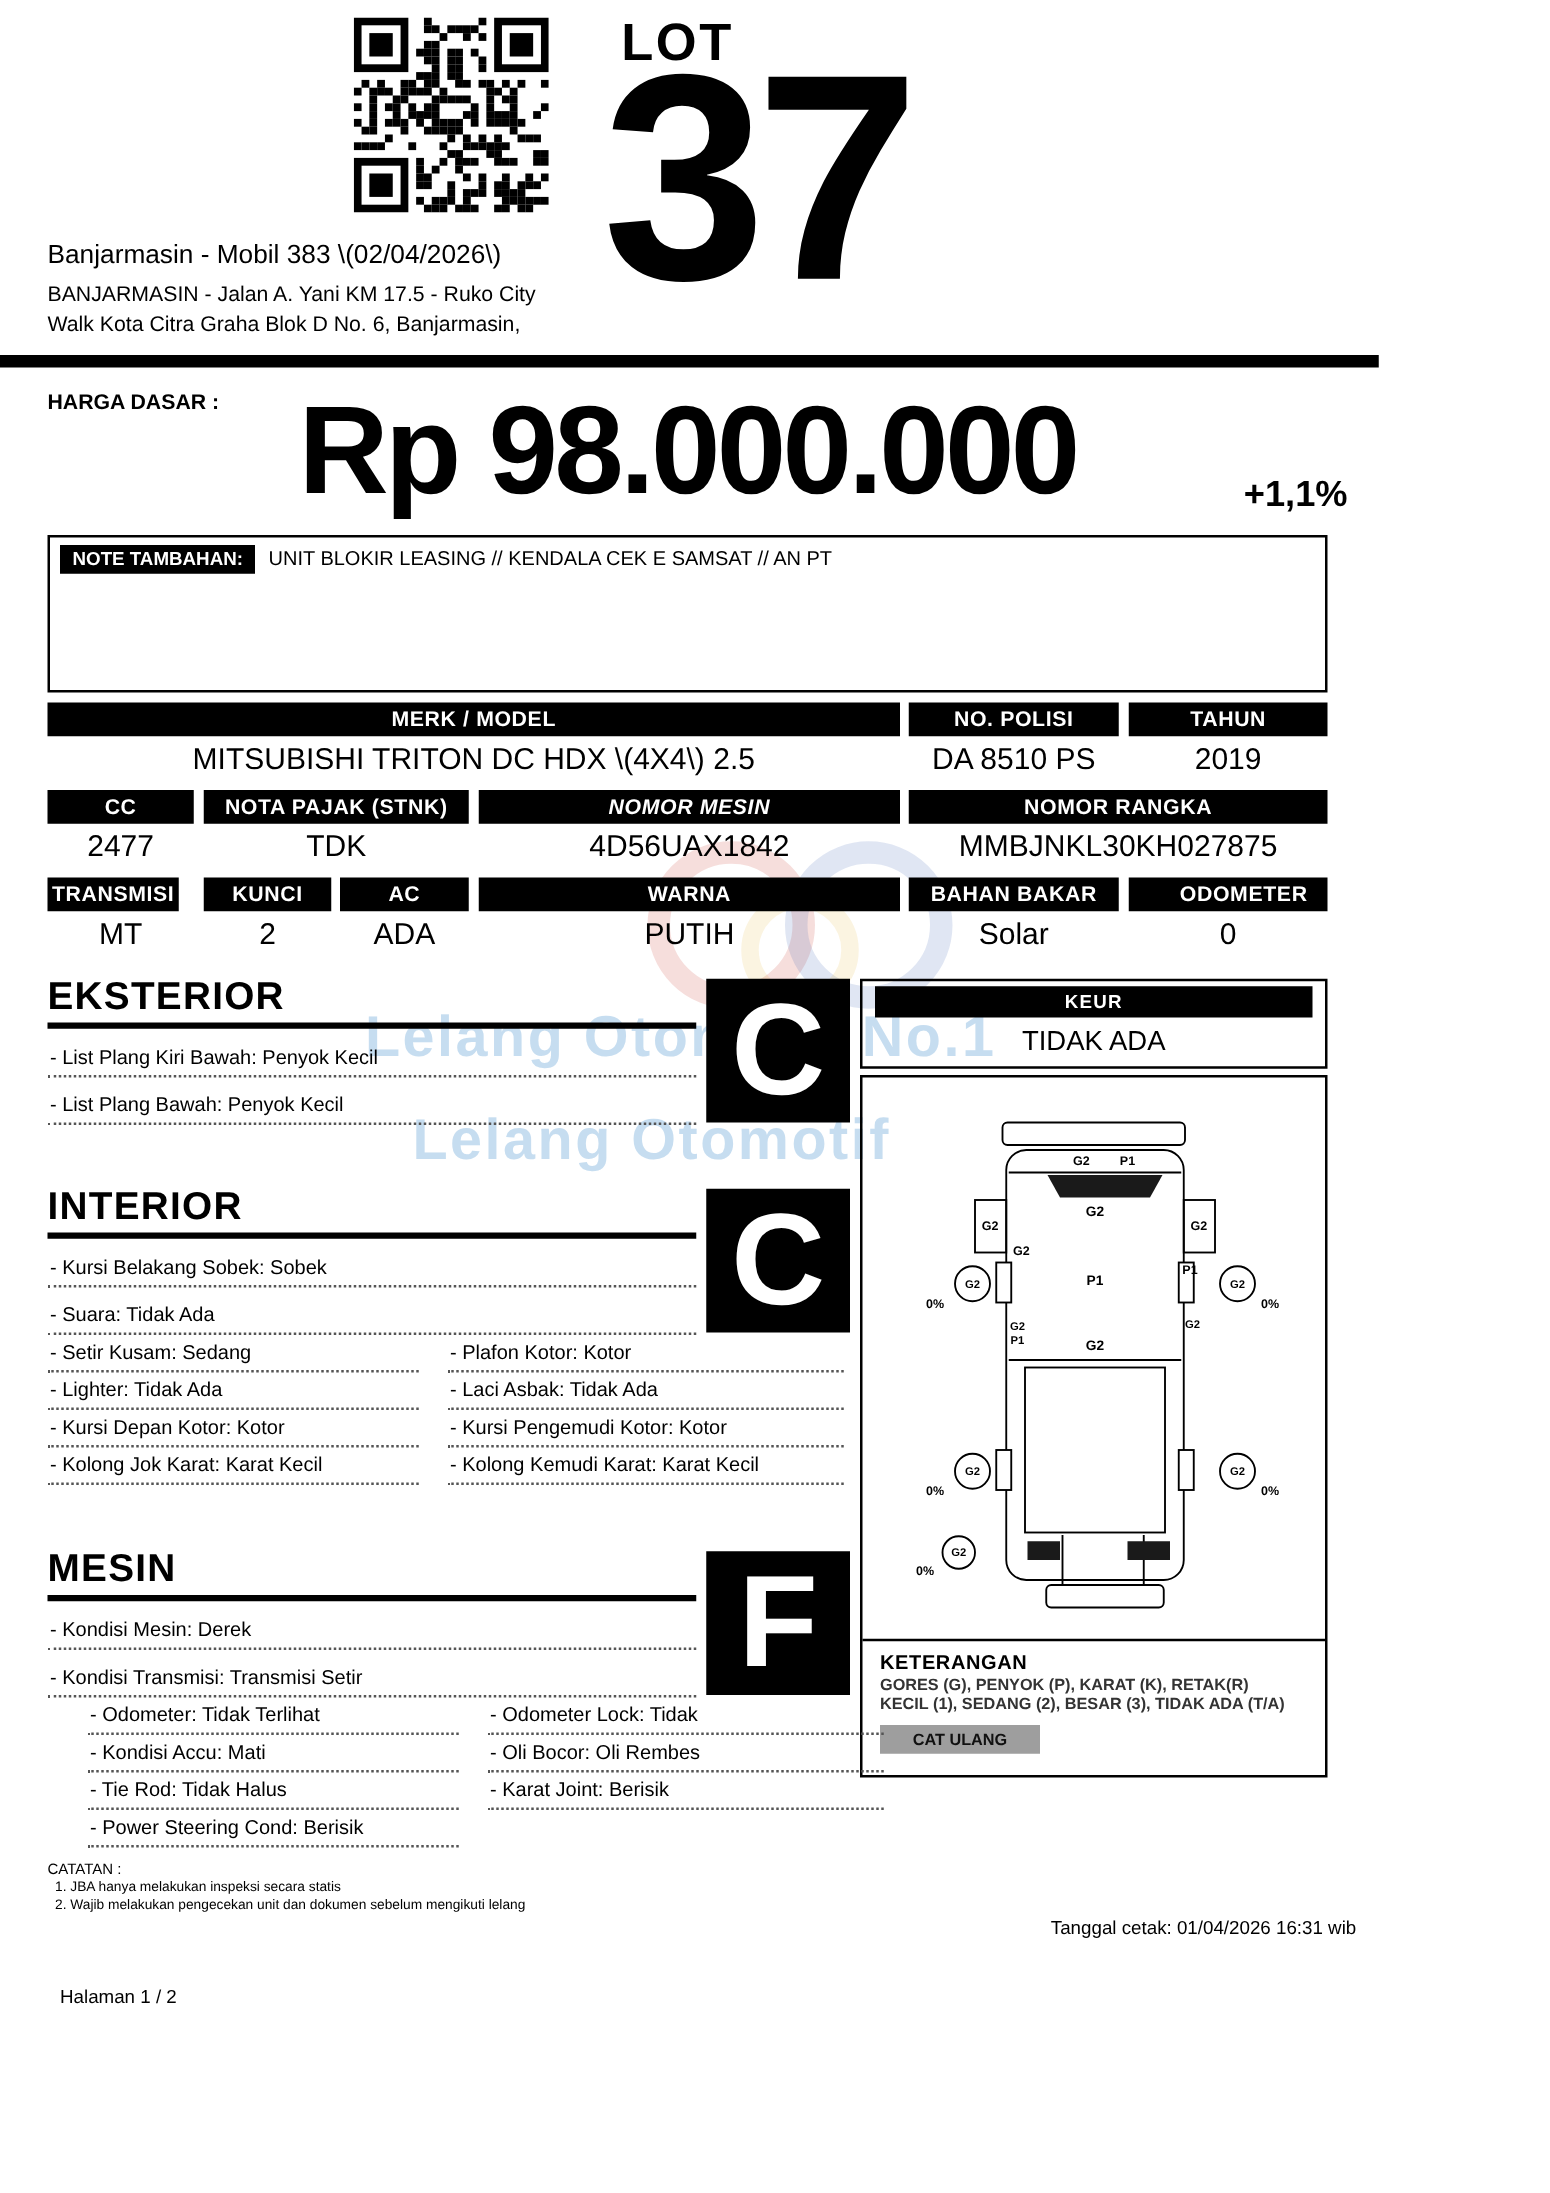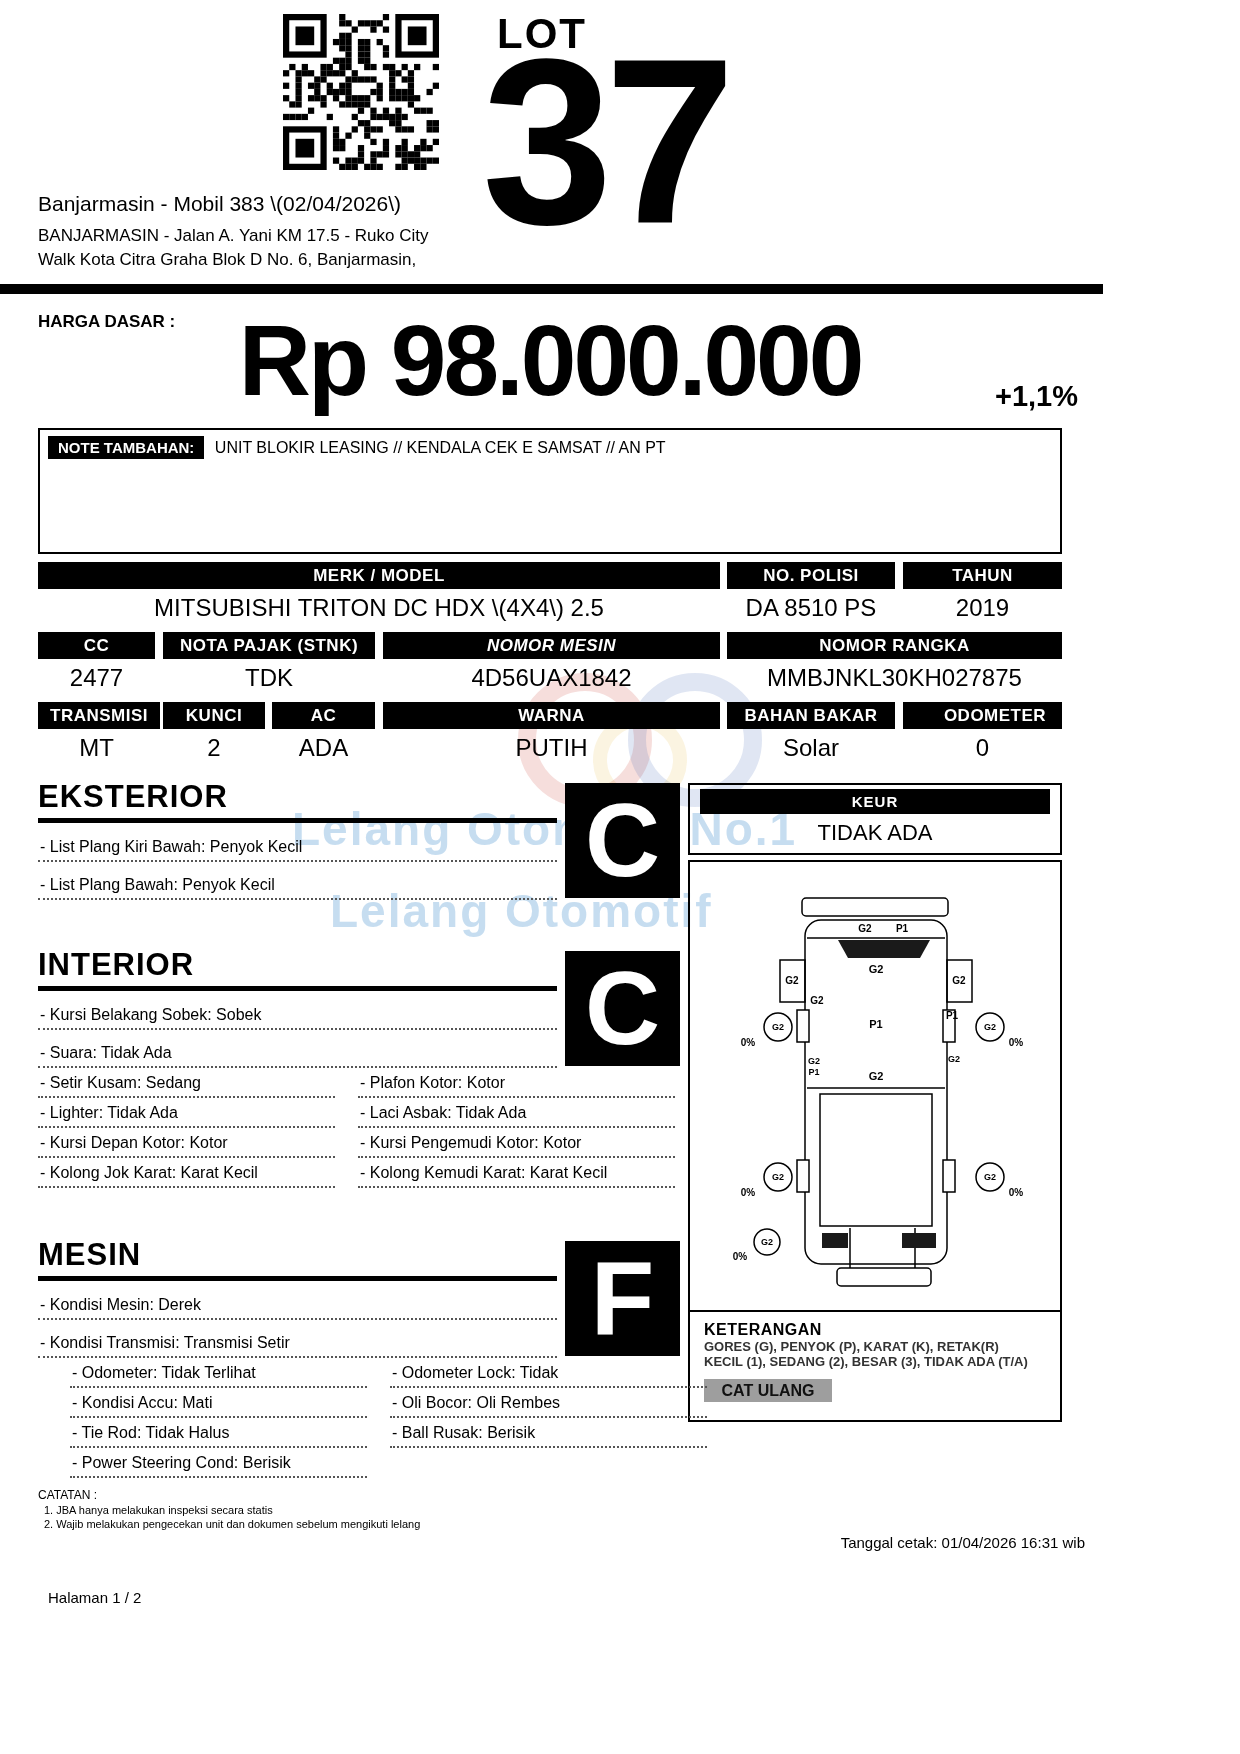--- a/index.html
+++ b/index.html
@@ -52,21 +52,21 @@
   
   .keur-panel { border:2px solid #000; }
   .keur-hdr { background:#000; color:#fff; font-weight:bold; font-size:15px; letter-spacing:1px;
               height:25px; display:flex; align-items:center; justify-content:center; margin:4px 10px 0 10px; }
   .keur-val { font-size:22px; text-align:center; padding-top:6px; }
   .diagram-panel { border:2px solid #000; }
   .ket { border-top:2px solid #000; padding:9px 14px; }
   .ket-title { font-size:16px; font-weight:bold; letter-spacing:0.5px; }
   .ket-line { font-size:13px; font-weight:bold; color:#333; margin-top:0; }
   .ket-btn { margin-top:10px; width:128px; height:23px; background:#9e9e9e; color:#111;
-             font-size:16px; font-weight:bold; display:flex; align-items:center; justify-content:center; }
+             font-size:13px; font-weight:bold; display:flex; align-items:center; justify-content:center; }
 
   
   .catatan-label { font-size:12px; }
   .catatan-line { font-size:11px; }
   .footer-text { font-size:15px; }
 </style>
 </head>
 <body>
 
 <div class="page">
@@ -322,21 +322,21 @@
   <div class="abs cell-hdr" style="left:38px; top:632px; width:117px;">CC</div>
   <div class="abs cell-hdr" style="left:163px; top:632px; width:212px;">NOTA PAJAK (STNK)</div>
   <div class="abs cell-hdr" style="left:383px; top:632px; width:337px;font-style:italic;">NOMOR MESIN</div>
   <div class="abs cell-hdr" style="left:727px; top:632px; width:335px;">NOMOR RANGKA</div>
 
   <div class="abs cell-val" style="left:38px; top:661px; width:117px;">2477</div>
   <div class="abs cell-val" style="left:163px; top:661px; width:212px;">TDK</div>
   <div class="abs cell-val" style="left:383px; top:661px; width:337px;">4D56UAX1842</div>
   <div class="abs cell-val" style="left:727px; top:661px; width:335px;">MMBJNKL30KH027875</div>
 
-  <div class="abs cell-hdr" style="left:38px; top:702px; width:122px;">TRANSMISI</div>
+  <div class="abs cell-hdr" style="left:38px; top:702px; width:105px;">TRANSMISI</div>
   <div class="abs cell-hdr" style="left:163px; top:702px; width:102px;">KUNCI</div>
   <div class="abs cell-hdr" style="left:272px; top:702px; width:103px;">AC</div>
   <div class="abs cell-hdr" style="left:383px; top:702px; width:337px;">WARNA</div>
   <div class="abs cell-hdr" style="left:727px; top:702px; width:168px;">BAHAN BAKAR</div>
   <div class="abs cell-hdr" style="left:903px; top:702px; width:159px;padding-left:25px;">ODOMETER</div>
 
   <div class="abs cell-val" style="left:38px; top:731px; width:117px;">MT</div>
   <div class="abs cell-val" style="left:163px; top:731px; width:102px;">2</div>
   <div class="abs cell-val" style="left:272px; top:731px; width:103px;">ADA</div>
   <div class="abs cell-val" style="left:383px; top:731px; width:337px;">PUTIH</div>
@@ -458,21 +458,21 @@
     <div class="pair">
       <div class="item h30 cl">- Odometer: Tidak Terlihat</div>
       <div class="item h30 cr">- Odometer Lock: Tidak</div>
     </div>
     <div class="pair">
       <div class="item h30 cl">- Kondisi Accu: Mati</div>
       <div class="item h30 cr">- Oli Bocor: Oli Rembes</div>
     </div>
     <div class="pair">
       <div class="item h30 cl">- Tie Rod: Tidak Halus</div>
-      <div class="item h30 cr">- Ball Rusak: Berisik</div>
+      <div class="item h30 cr">- Karat Joint: Berisik</div>
     </div>
     <div class="pair single">
       <div class="item h30 cl">- Power Steering Cond: Berisik</div>
     </div>
   </div>
 
   <div class="abs catatan-label" style="left:38px; top:1488px;">CATATAN :</div>
   <div class="abs catatan-line" style="left:44px; top:1504px;">1. JBA hanya melakukan inspeksi secara statis</div>
   <div class="abs catatan-line" style="left:44px; top:1518px;">2. Wajib melakukan pengecekan unit dan dokumen sebelum mengikuti lelang</div>
 

